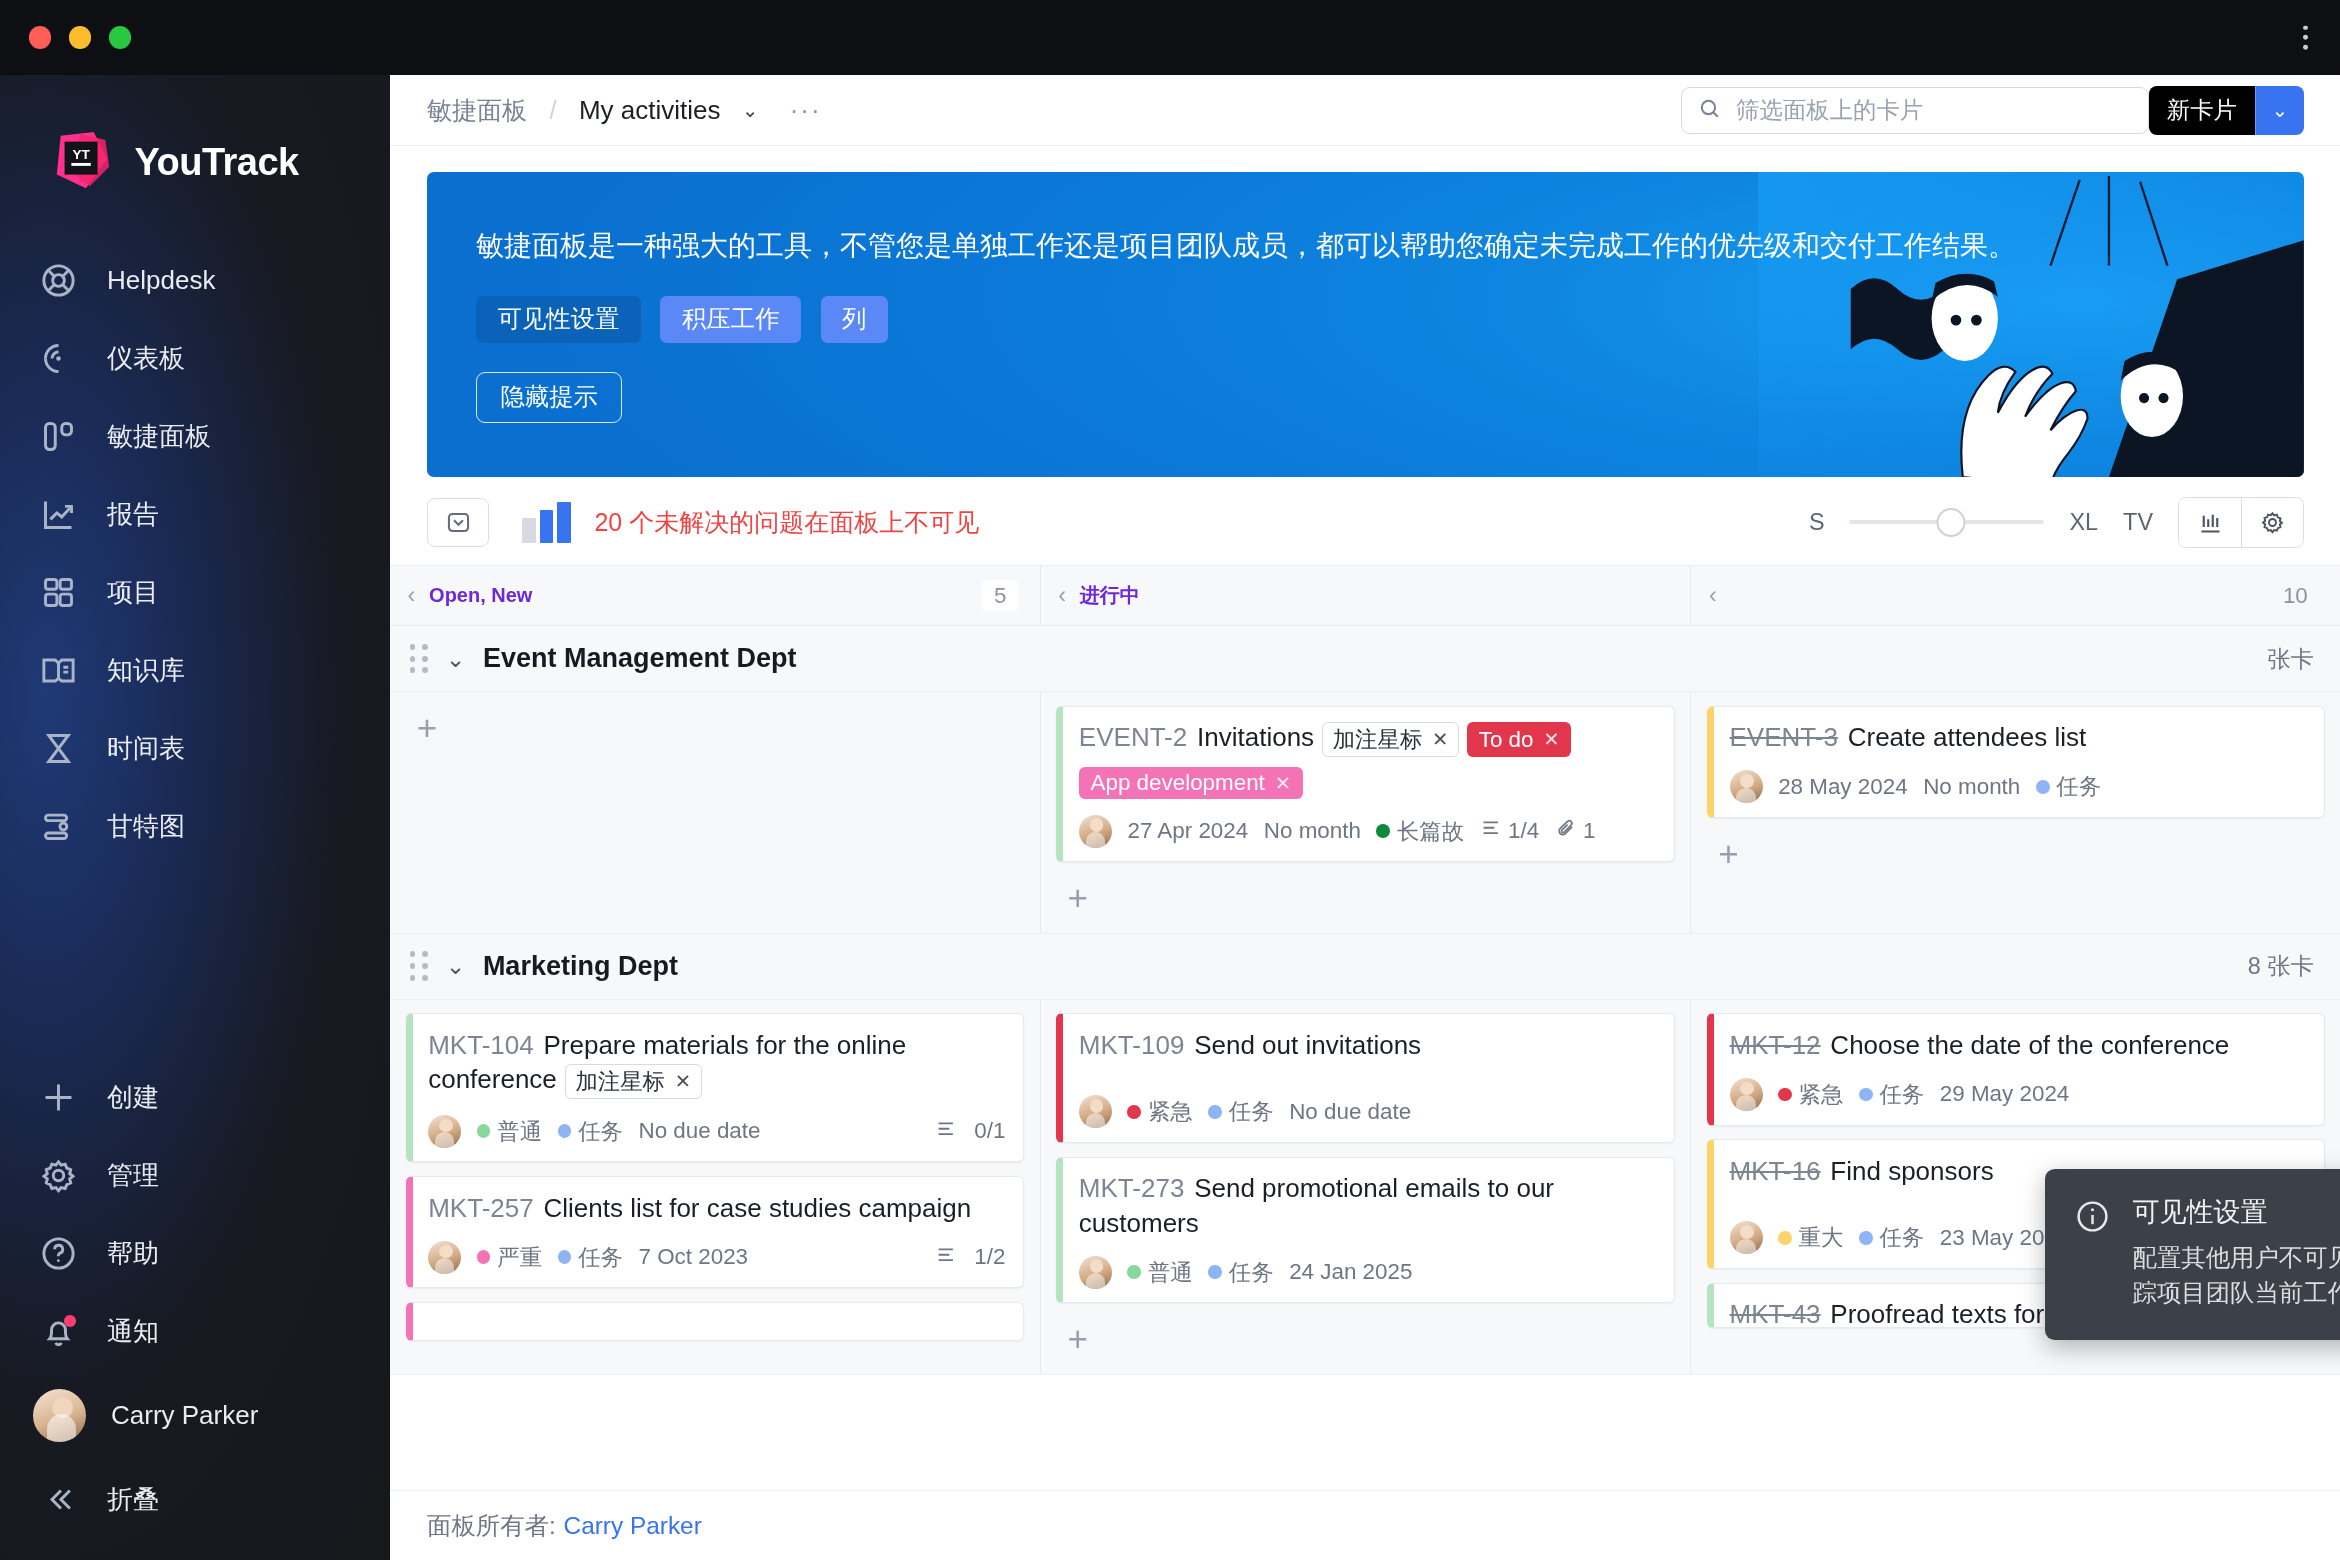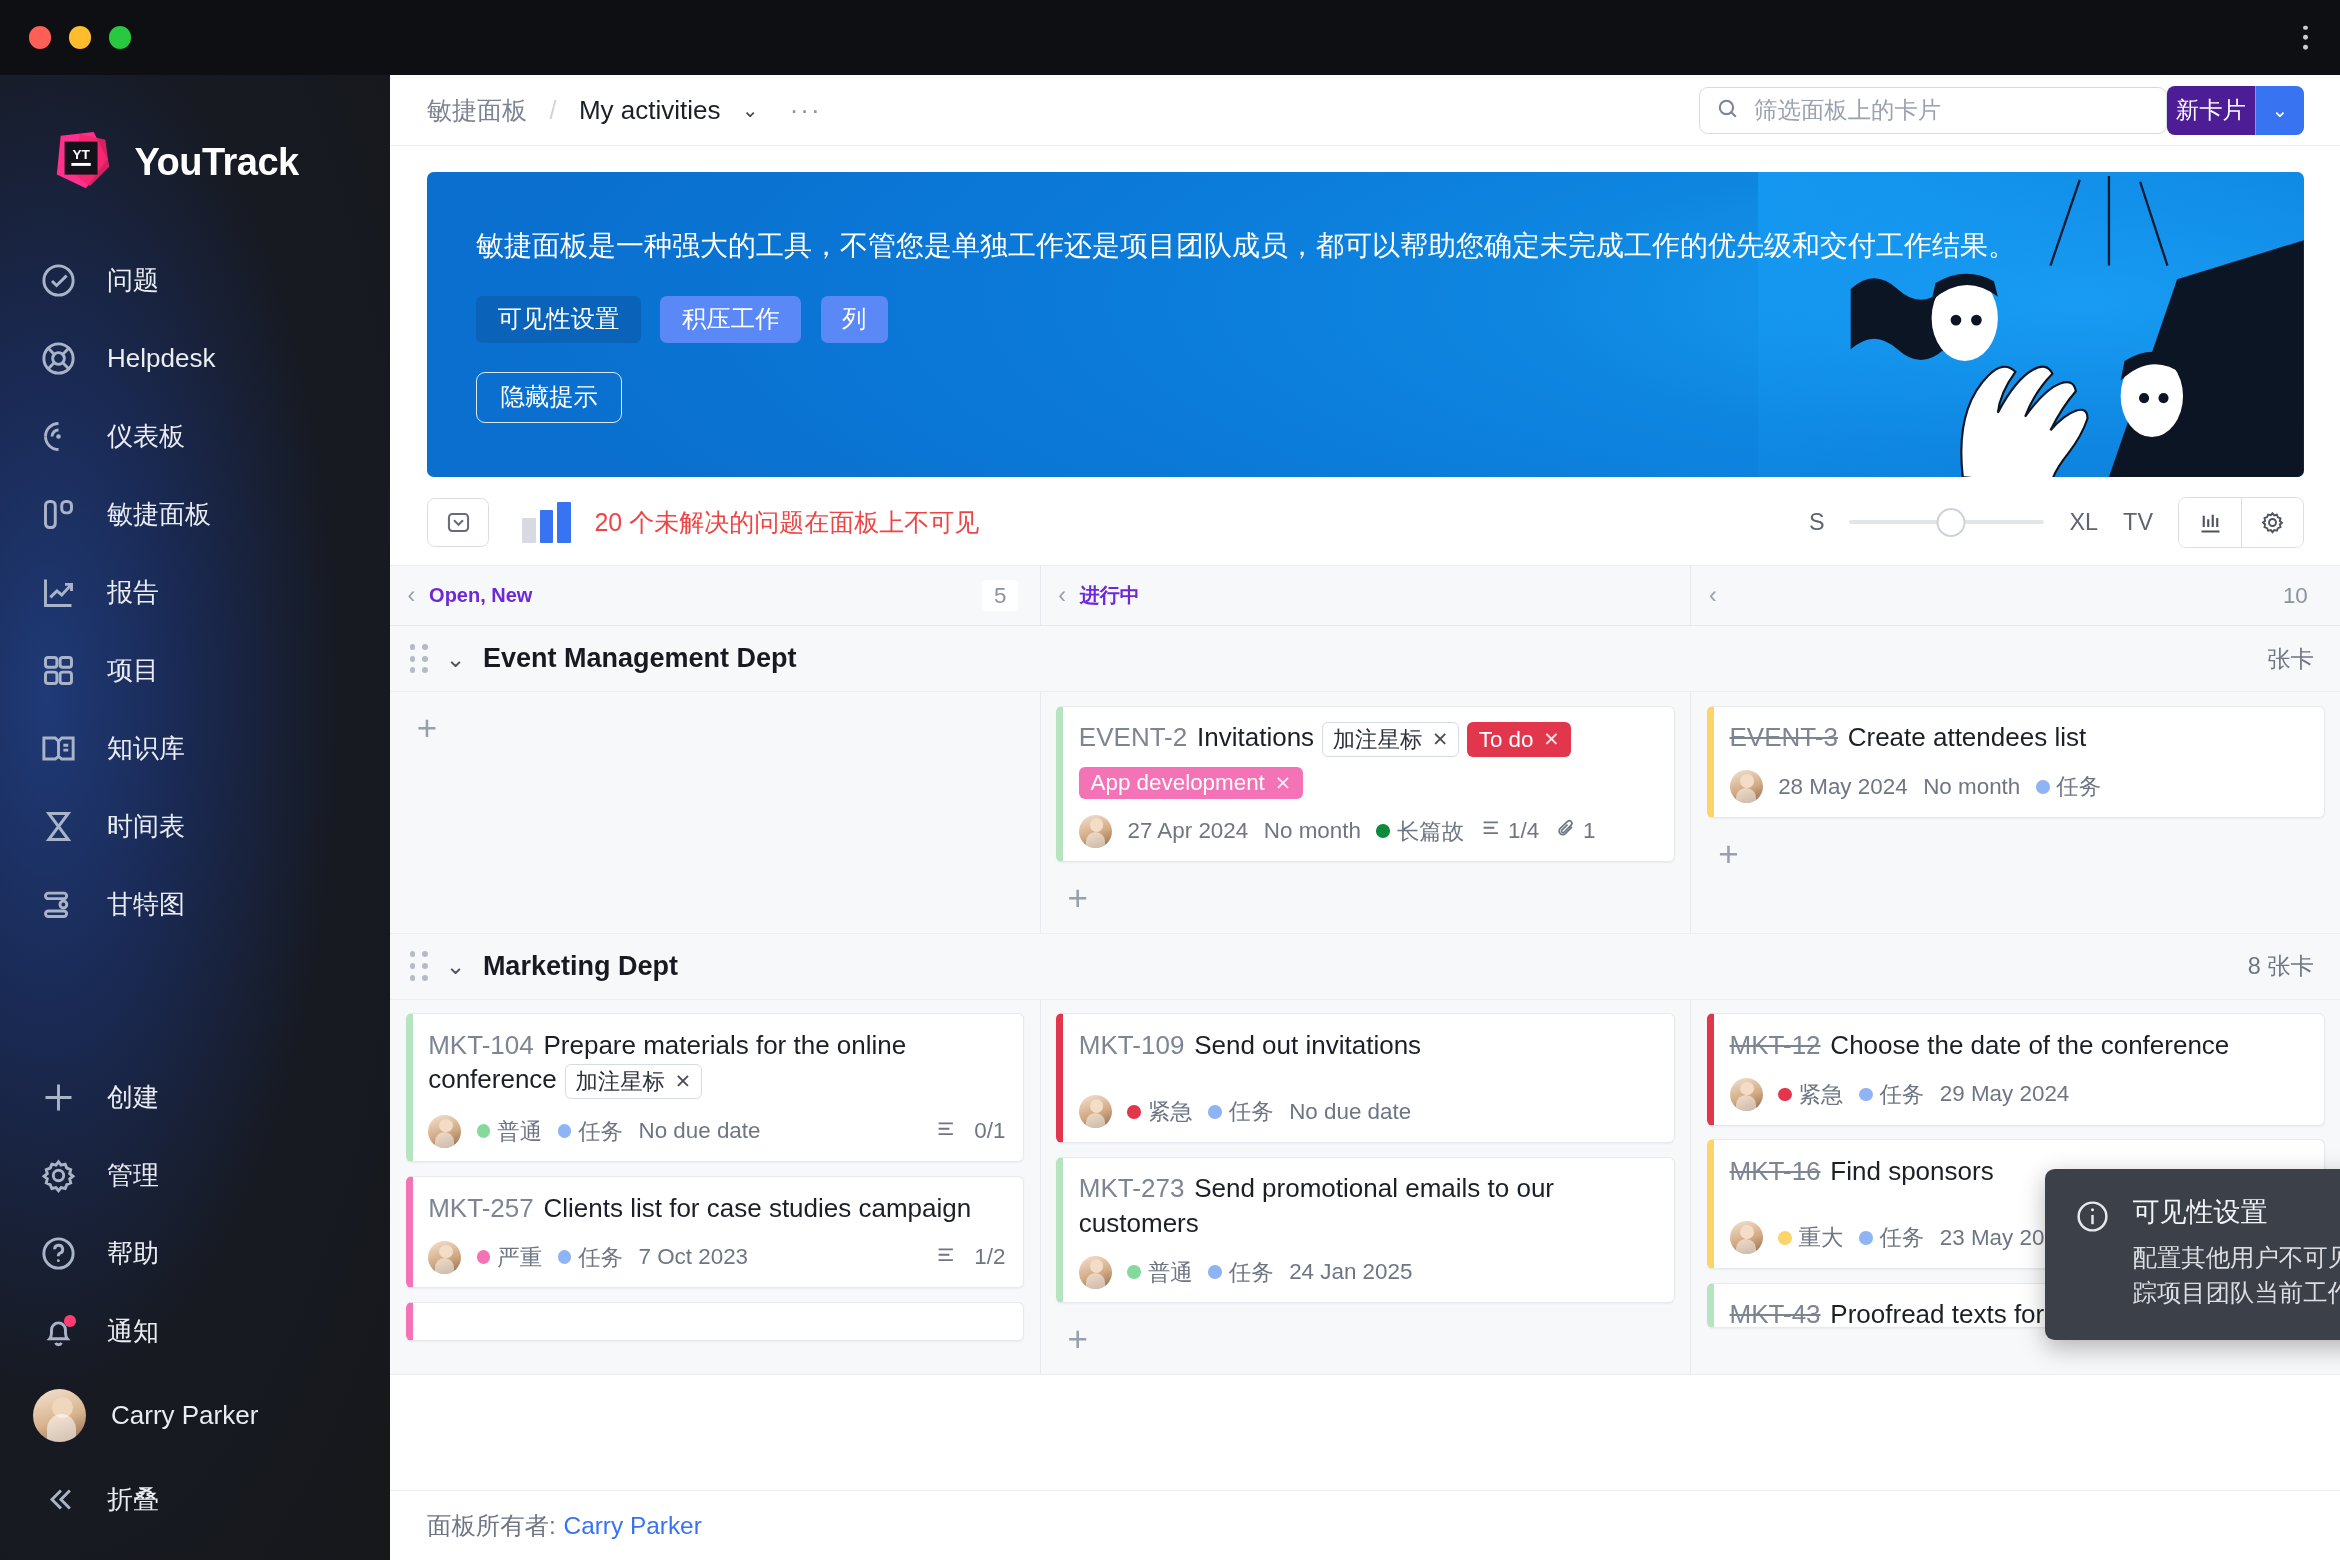--- a/index.html
+++ b/index.html
@@ -72,22 +72,22 @@
   .search {
     width: 468px; height: 47px; border: 1px solid #d5d9e0; border-radius: 8.8px;
     display: flex; align-items: center; gap: 13.7px; padding: 0 15.6px; background: #fff;
   }
   .search input {
     border: none; outline: none; font-size: 23.4px; color: #2b303a; width: 100%;
     font-family: inherit; background: transparent;
   }
   .search input::placeholder { color: #9aa2b1; }
   .btn-primary {
-    height: 49px; background: #4c1d95; color: #fff; font-size: 23.4px;
-    border: none; border-radius: 7.8px 0 0 7.8px; padding: 0 9px; cursor: pointer; font-family: inherit;
+    height: 49px; background: #000000; color: #fff; font-size: 23.4px;
+    border: none; border-radius: 7.8px 0 0 7.8px; padding: 0 18px; cursor: pointer; font-family: inherit;
   }
   .btn-primary-split {
     height: 49px; width: 49px; background: #3873f2; color: #fff; border: none;
     border-left: 1px solid rgba(255,255,255,.28); border-radius: 0 7.8px 7.8px 0;
     cursor: pointer; font-size: 19.5px; font-family: inherit;
   }
 
   
   .banner-wrap { padding: 26px 37px 0 37px; flex: none; }
   .banner {
@@ -243,29 +243,20 @@
             <rect x="14" y="12" width="34" height="34" fill="#12131a"></rect>
             <text x="31" y="30" font-size="14" font-family="Liberation Sans, sans-serif" font-weight="700" fill="#fff" text-anchor="middle">YT</text>
             <rect x="21" y="34" width="20" height="3" fill="#fff"></rect>
           </svg>
         </span>
         <span class="brand-name">YouTrack</span>
       </div>
 
       <div class="nav">
 
-        <div class="nav-item">
-          <span class="nav-ico">
-            <svg viewBox="0 0 24 24">
-                <circle cx="12" cy="12" r="9"></circle>
-                <path d="M8 12.3l2.8 2.8L17 9"></path>
-              </svg>
-          </span>
-          <span class="nav-label">问题</span>
-        </div>
 
         <div class="nav-item">
           <span class="nav-ico">
             <svg viewBox="0 0 24 24">
                 <circle cx="12" cy="12" r="9"></circle>
                 <circle cx="12" cy="12" r="3.6"></circle>
             <path d="M5.7 5.7l3.8 3.8M18.3 5.7l-3.8 3.8M5.7 18.3l3.8-3.8M18.3 18.3l-3.8-3.8"></path>
               </svg>
           </span>
           <span class="nav-label">Helpdesk</span>

